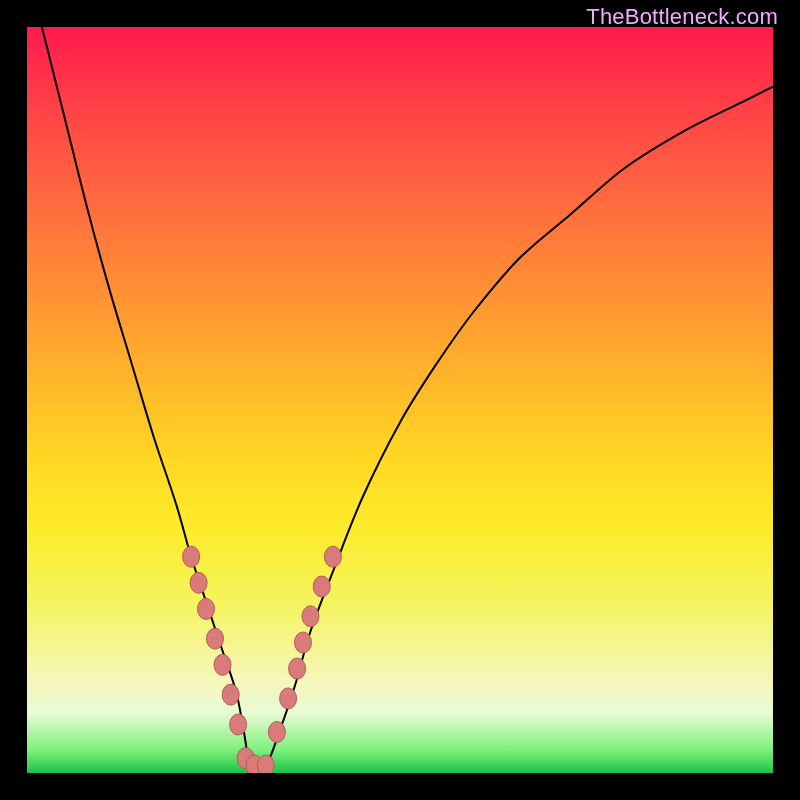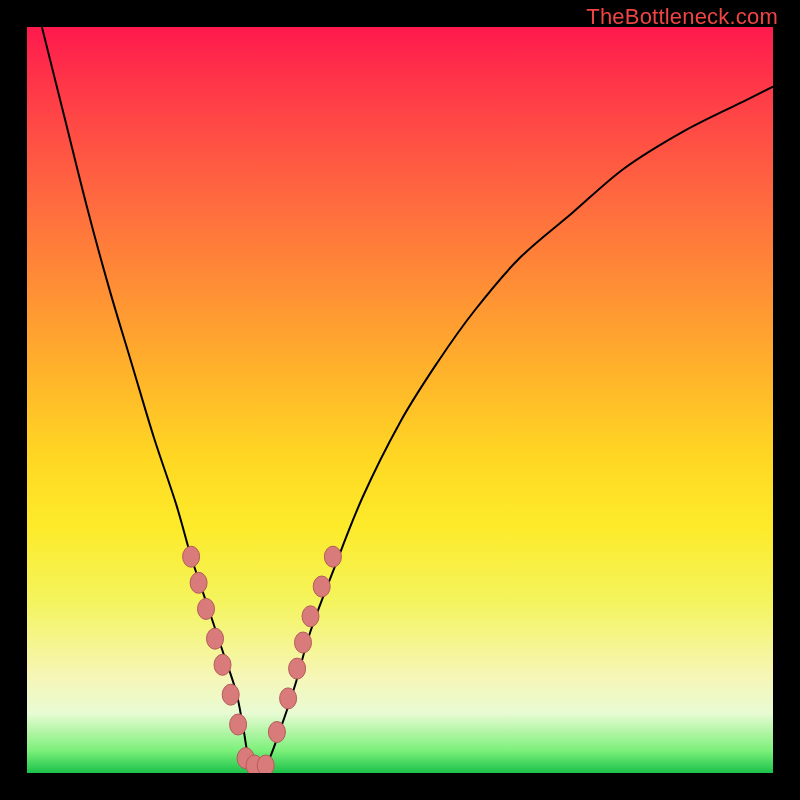--- a/index.html
+++ b/index.html
@@ -42,21 +42,21 @@
       #f4f45e 77%,
       #f6f6b6 87%,
       #e8fbd3 92%,
       #7cf07a 97%,
       #1ac24a 100%);
   }
   .watermark {
     position: absolute;
     top: 4px;
     right: 22px;
-    color: #ef4444;
+    color: #f0abfc;
     font-size: 22px;
     font-weight: 500;
     letter-spacing: 0.2px;
   }
   svg.curve {
     position: absolute;
     inset: 0;
   }
 </style>
 </head>

